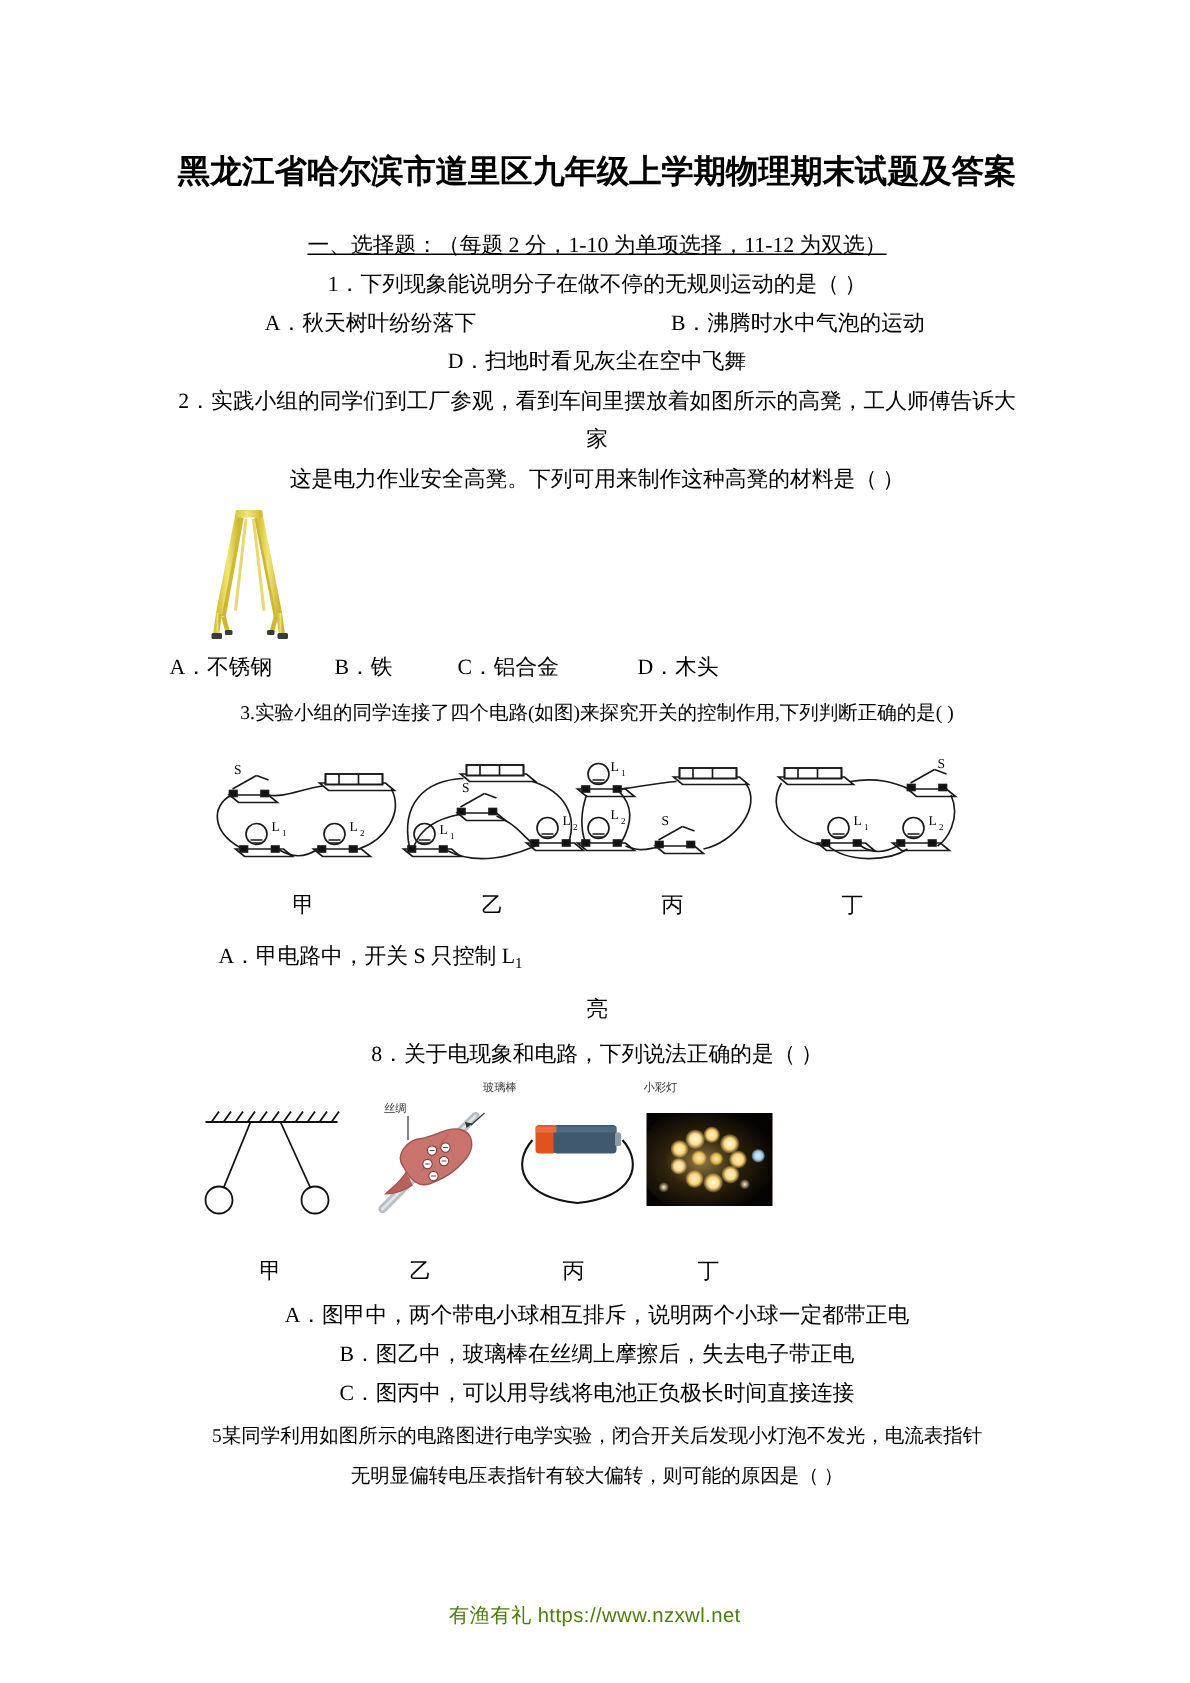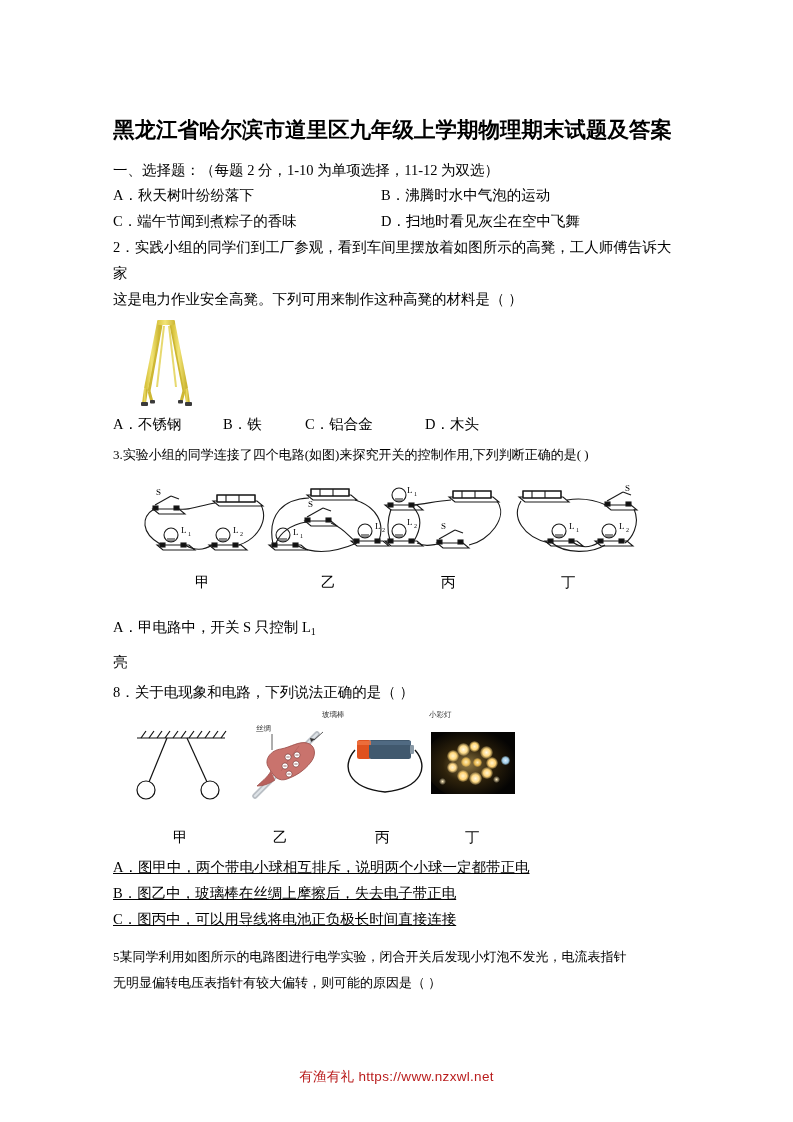--- a/index.html
+++ b/index.html
@@ -5,39 +5,39 @@
   html, body { margin:0; padding:0; }
   body {
     width:793px; height:1122px;
     background:#ffffff;
     font-family:"Liberation Serif","DejaVu Serif",serif;
     color:#000;
     position:relative;
     overflow:hidden;
   }
   .page { position:absolute; left:0; top:0; width:793px; height:1122px; }
-  .content { position:absolute; left:113px; top:16px; width:570px; }
+  .content { position:absolute; left:113px; top:0; width:570px;text-align:center; }
 
   h1.doc-title {
     font-family:"Liberation Sans","DejaVu Sans",sans-serif;
     font-weight:bold;
     font-size:21.5px;
     line-height:38px;
     margin:0;
     padding-top:95px;
     letter-spacing:0px;
   }
 
-  .sec-head { font-size:14.5px; line-height:25px; margin-top:9px; }
+  .sec-head { font-size:14.5px; line-height:25px; margin-top:19px;text-decoration:underline; }
   .q { font-size:14.5px; line-height:25.5px; margin-top:1px; }
   .q-wide { font-size:13px; line-height:25.5px; }
   .opt-row { display:flex; font-size:14.5px; line-height:25.5px; }
   .opt-row .c1 { width:268px; flex:0 0 268px; }
   .opt-row .c2 { flex:1 1 auto; }
-  .opt-list .opt { font-size:14.5px; line-height:26px;text-decoration:underline; }
+  .opt-list .opt { font-size:14.5px; line-height:26px; }
   .opt-sp { line-height:33px; }
   sub { font-size:10px; vertical-align:baseline; position:relative; top:3px; }
 
   
   .fig-ladder { position:relative; height:98px; margin-top:4px; }
   .ladder { position:absolute; left:22px; top:0; width:64px; height:92px; }
 
   
   .fig-circuits { position:relative; height:100px; margin-top:6px; }
   .circ { position:absolute; top:0; width:150px; height:92px; }
@@ -55,39 +55,39 @@
   }
   .glow { position:absolute; border-radius:50%; }
 
   .labels-row2 { position:relative; height:26px; font-size:14.5px; }
   .labels-row2 span { position:absolute; top:0; }
 
   .footer {
     position:absolute; left:0; top:1068px; width:793px;
     text-align:center;
     font-family:"Liberation Sans","DejaVu Sans",sans-serif;
-    font-size:13.5px; color:#b91c1c; letter-spacing:0.3px;
+    font-size:13.5px; color:#4d7c0f; letter-spacing:0.3px;
   }
 </style>
 </head>
 <body>
 
 <div class="page">
 <div class="content">
 
   <h1 class="doc-title">黑龙江省哈尔滨市道里区九年级上学期物理期末试题及答案</h1>
 
   <div class="sec-head">一、选择题：（每题 2 分，1-10 为单项选择，11-12 为双选）</div>
 
+  <div class="q">1．下列现象能说明分子在做不停的无规则运动的是（      ）</div>
   <div class="opt-row">
     <div class="c1">A．秋天树叶纷纷落下</div>
     <div class="c2">B．沸腾时水中气泡的运动</div>
   </div>
   <div class="opt-row">
-    <div class="c1">C．端午节闻到煮粽子的香味</div>
     <div class="c2">D．扫地时看见灰尘在空中飞舞</div>
   </div>
 
   <div class="q">2．实践小组的同学们到工厂参观，看到车间里摆放着如图所示的高凳，工人师傅告诉大家</div>
   <div class="q">这是电力作业安全高凳。下列可用来制作这种高凳的材料是（      ）</div>
 
   <div class="fig-ladder">
     <svg class="ladder" viewBox="0 0 64 92">
       <defs>
         <linearGradient id="lg" x1="0" y1="0" x2="1" y2="0">
@@ -291,21 +291,21 @@
     </svg>
   </div>
 
   <div class="labels-row">
     <span style="left:82px">甲</span>
     <span style="left:208px">乙</span>
     <span style="left:328px">丙</span>
     <span style="left:448px">丁</span>
   </div>
 
-  <div class="opt-row opt-sp" style="margin-top:14px">
+  <div class="opt-row opt-sp" style="margin-top:4px">
     <div class="c1"><span>A．甲电路中，开关 S 只控制 L</span><sub>1</sub></div>
   </div>
   <div class="q opt-sp">亮</div>
 
   <div class="q">8．关于电现象和电路，下列说法正确的是（      ）</div>
 
   <div class="fig-q4">
 
     <div class="q4cap" style="left:143px; top:14px">丝绸</div>
     <div class="q4cap" style="left:209px; top:0px">玻璃棒</div>
@@ -385,19 +385,19 @@
     <span style="left:262px">丙</span>
     <span style="left:352px">丁</span>
   </div>
 
   <div class="opt-list">
     <div class="opt">A．图甲中，两个带电小球相互排斥，说明两个小球一定都带正电</div>
     <div class="opt">B．图乙中，玻璃棒在丝绸上摩擦后，失去电子带正电</div>
     <div class="opt">C．图丙中，可以用导线将电池正负极长时间直接连接</div>
   </div>
 
-  <div class="q q-wide" style="margin-top:12px">5某同学利用如图所示的电路图进行电学实验，闭合开关后发现小灯泡不发光，电流表指针</div>
+  <div class="q q-wide" style="margin-top:2px">5某同学利用如图所示的电路图进行电学实验，闭合开关后发现小灯泡不发光，电流表指针</div>
   <div class="q q-wide">无明显偏转电压表指针有较大偏转，则可能的原因是（      ）</div>
 
 </div>
 
 <div class="footer">有渔有礼 https://www.nzxwl.net</div>
 </div>
 
 </body></html>

